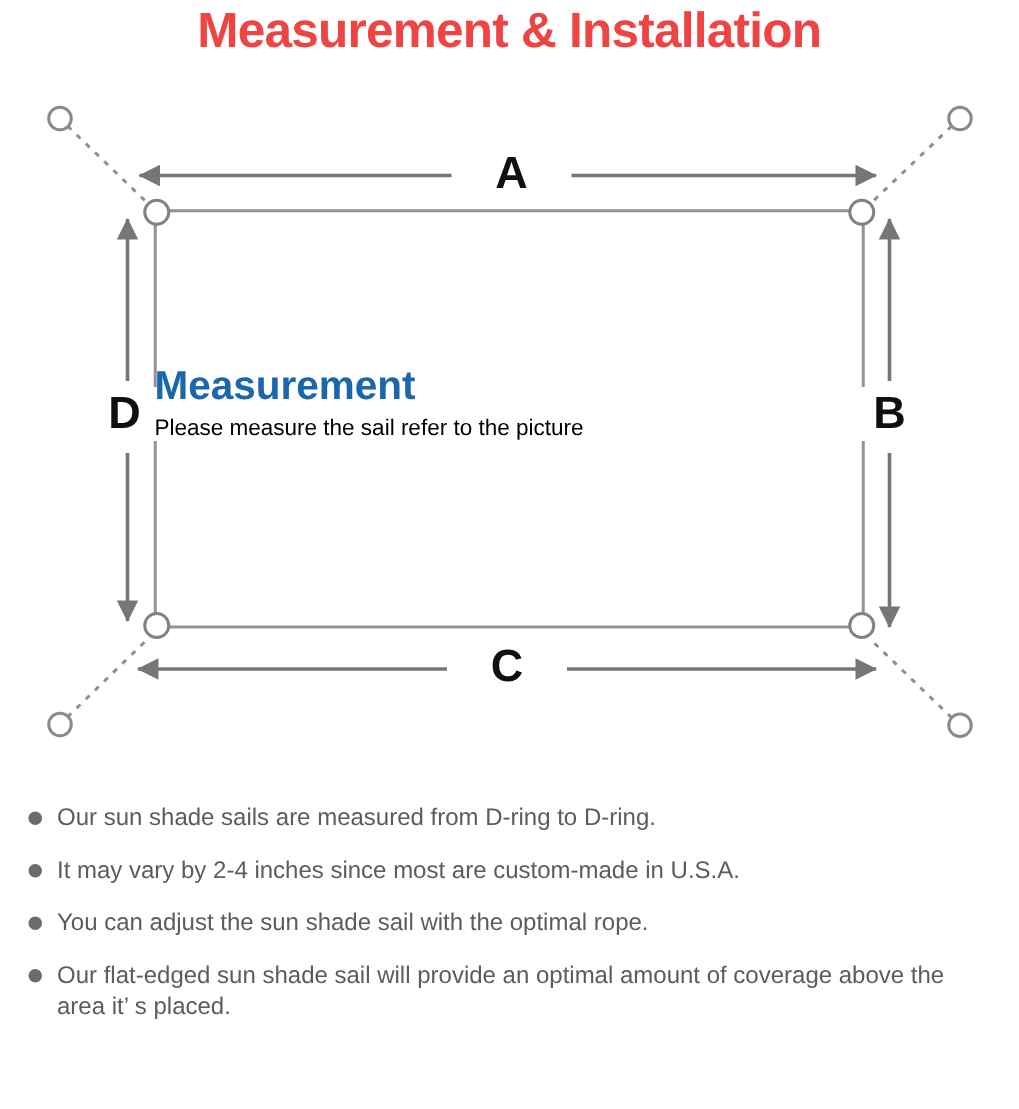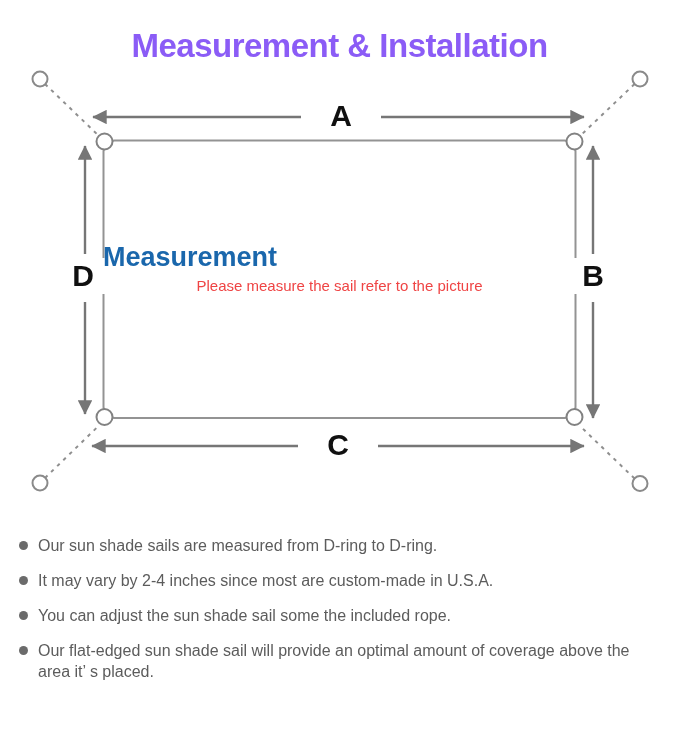--- a/index.html
+++ b/index.html
@@ -7,42 +7,41 @@
     width:679px;height:739px;
     background:#ffffff;
     position:relative;
     font-family:"Liberation Sans",sans-serif;
     overflow:hidden;
   }
   .page-title{
     position:absolute;left:0;top:1px;width:679px;
     text-align:center;
     font-size:33px;font-weight:bold;letter-spacing:-0.5px;
-    color:#8b5cf6;
-    margin-top:26px;
+    color:#ef4444;
   }
   .diagram-svg{
     position:absolute;left:0;top:0;width:679px;height:739px;
   }
   .dim-label{
     position:absolute;width:80px;text-align:center;
     font-size:30px;font-weight:bold;color:#101010;line-height:36px;
     background:#ffffff;
   }
   .dim-a{left:301px;top:98px;}
   .dim-c{left:298px;top:427px;}
   .dim-d{left:43px;top:258px;width:80px;}
   .dim-b{left:553px;top:258px;width:80px;}
   .center-heading{
     position:absolute;left:103px;top:242px;width:473px;
     text-align:left;font-size:27px;font-weight:bold;color:#1a67ac;
   }
   .center-sub{
     position:absolute;left:103px;top:277px;width:473px;
-    text-align:center;font-size:15px;color:#ef4444;
+    font-size:15px;color:#000000;
   }
   .bullet-list{
     position:absolute;left:14px;top:535px;width:655px;
   }
   .bullet-item{
     display:flex;align-items:flex-start;
     margin-bottom:14px;
     color:#5c5c5c;font-size:16px;line-height:21px;
   }
   .bullet-dot{
@@ -110,19 +109,19 @@
   <div class="bullet-item">
     <span class="bullet-dot"></span>
     <span class="bullet-text">Our sun shade sails are measured from D-ring to D-ring.</span>
   </div>
   <div class="bullet-item">
     <span class="bullet-dot"></span>
     <span class="bullet-text">It may vary by 2-4 inches since most are custom-made in U.S.A.</span>
   </div>
   <div class="bullet-item">
     <span class="bullet-dot"></span>
-    <span class="bullet-text">You can adjust the sun shade sail some the included rope.</span>
+    <span class="bullet-text">You can adjust the sun shade sail with the optimal rope.</span>
   </div>
   <div class="bullet-item">
     <span class="bullet-dot"></span>
     <span class="bullet-text">Our flat-edged sun shade sail will provide an optimal amount of coverage above the area it’ s placed.</span>
   </div>
 </div>
 
 </body></html>

